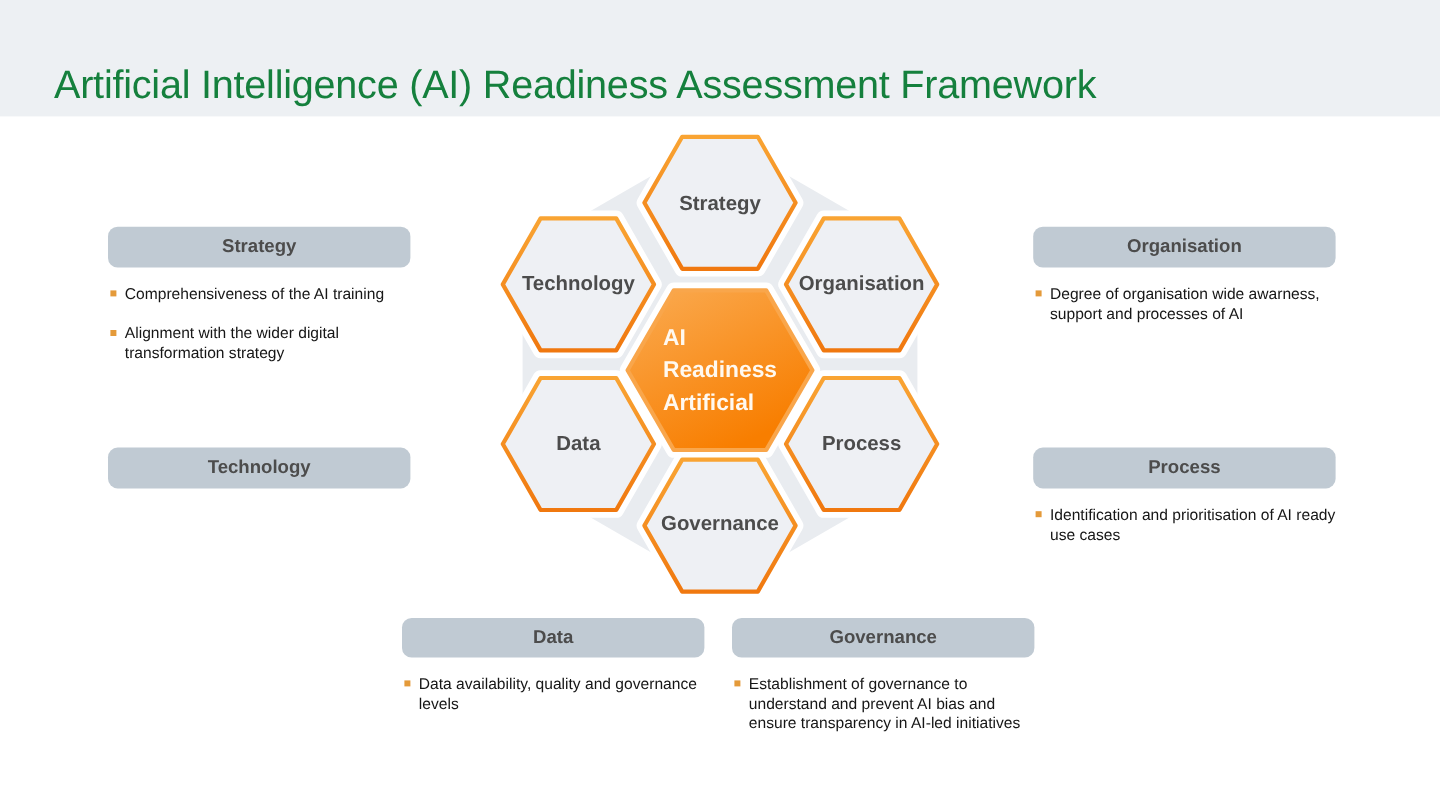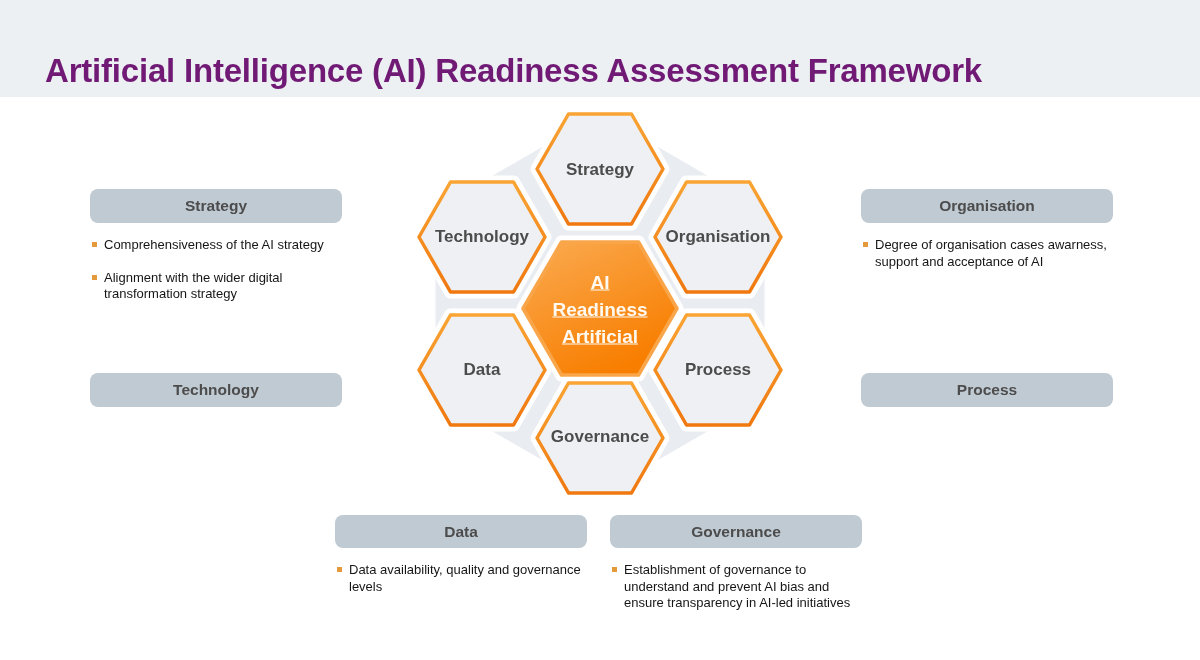--- a/index.html
+++ b/index.html
@@ -6,36 +6,36 @@
   .canvas{
     position:relative;width:1200px;height:660px;background:#ffffff;
     font-family:"Liberation Sans",sans-serif;overflow:hidden;
   }
   .header-band{
     position:absolute;left:0;top:0;width:1200px;height:97px;
     background:#edf0f3;
   }
   .page-title{
     position:absolute;left:45px;top:30px;
-    font-size:33px;font-weight:bold;color:#701a75;letter-spacing:-0.2px;
+    font-size:33px;font-weight:normal;color:#15803d;letter-spacing:-0.2px;
     white-space:nowrap;
   }
   .diagram-svg{position:absolute;left:0;top:0;}
   .hex-outline{fill:none;stroke:#ffffff;stroke-width:13;stroke-linejoin:round;}
   .hex-main{fill:#eef0f4;stroke:url(#og);stroke-width:3.5;stroke-linejoin:round;}
   .hex-center{fill:url(#cg);stroke:#f9a64b;stroke-width:3.5;stroke-linejoin:round;}
   .hex-bg{fill:#e9ecf0;}
   .hex-label{
     position:absolute;transform:translate(-50%,-50%);
     font-size:17px;font-weight:bold;color:#4c4c4c;white-space:nowrap;
   }
   .center-label{
     position:absolute;transform:translate(-50%,-50%);
-    font-size:19px;font-weight:bold;color:#fff9f0;text-align:center;
-    line-height:27px;white-space:nowrap;text-decoration:underline;
+    font-size:19px;font-weight:bold;color:#fff9f0;text-align:left;
+    line-height:27px;white-space:nowrap;
   }
   .panel{position:absolute;width:252px;}
   .panel-header{
     height:34px;background:#c0cad3;border-radius:8px;
     display:flex;align-items:center;justify-content:center;
   }
   .panel-header span{font-size:15.5px;font-weight:bold;color:#4c4c4c;}
   .panel-body{list-style:none;margin:14px 0 0 0;padding:0 0 0 2px;}
   .bullet{display:flex;margin-bottom:16px;}
   .sq{flex:none;width:5px;height:5px;background:#e49a3a;margin:5px 7px 0 0;}
@@ -94,21 +94,21 @@
     <div>Artificial</div>
   </div>
 
   <section class="panel" style="left:90px;top:189px">
     <div class="panel-header">
       <span>Strategy</span>
     </div>
     <ul class="panel-body">
       <li class="bullet">
         <span class="sq"></span>
-        <span class="bt">Comprehensiveness of the AI strategy</span>
+        <span class="bt">Comprehensiveness of the AI training</span>
       </li>
       <li class="bullet">
         <span class="sq"></span>
         <span class="bt">Alignment with the wider digital transformation strategy</span>
       </li>
     </ul>
   </section>
 
   <section class="panel" style="left:90px;top:373px">
     <div class="panel-header">
@@ -116,30 +116,34 @@
     </div>
   </section>
 
   <section class="panel" style="left:861px;top:189px">
     <div class="panel-header">
       <span>Organisation</span>
     </div>
     <ul class="panel-body">
       <li class="bullet">
         <span class="sq"></span>
-        <span class="bt">Degree of organisation cases awarness, support and acceptance of AI</span>
+        <span class="bt">Degree of organisation wide awarness, support and processes of AI</span>
       </li>
     </ul>
   </section>
 
   <section class="panel" style="left:861px;top:373px">
     <div class="panel-header">
       <span>Process</span>
     </div>
     <ul class="panel-body">
+      <li class="bullet">
+        <span class="sq"></span>
+        <span class="bt">Identification and prioritisation of AI ready use cases</span>
+      </li>
     </ul>
   </section>
 
   <section class="panel" style="left:335px;top:515px">
     <div class="panel-header" style="height:33px">
       <span>Data</span>
     </div>
     <ul class="panel-body">
       <li class="bullet">
         <span class="sq"></span>

